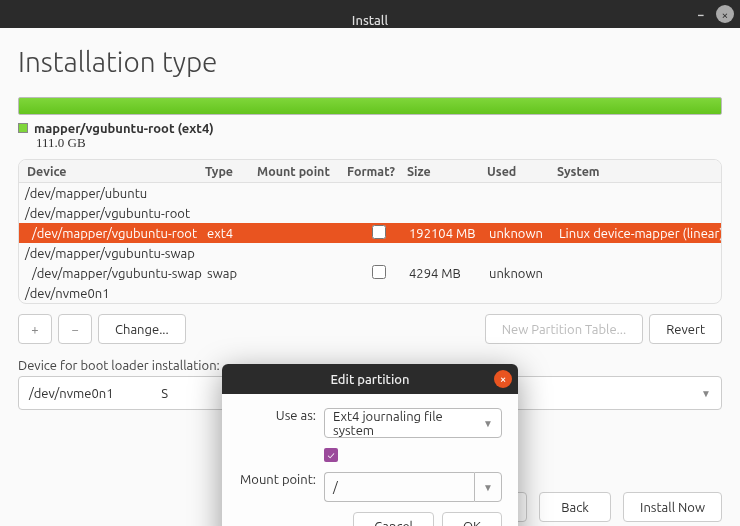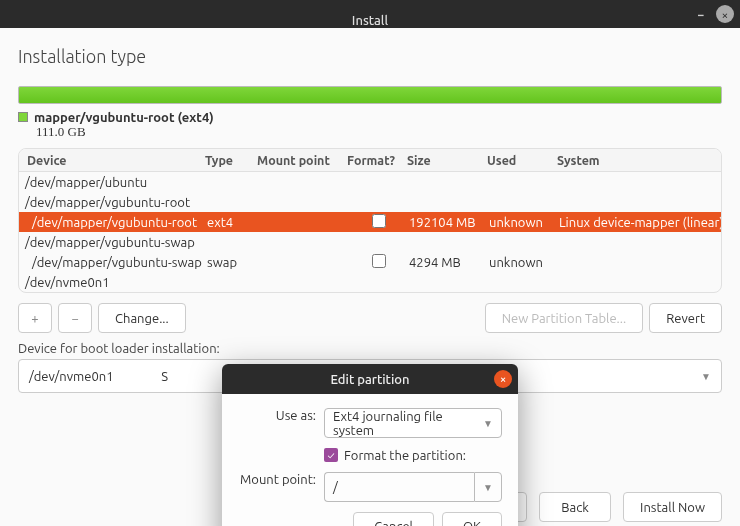--- a/index.html
+++ b/index.html
@@ -4,39 +4,39 @@
 <style>
   * { box-sizing: border-box; margin: 0; padding: 0; font-family: "Ubuntu", "Segoe UI", sans-serif; }
   body { background: #f0f0f0; width: 740px; height: 526px; overflow: hidden; font-size: 13px; color: #333; }
   .titlebar { background: #2b2b2b; color: #ddd; height: 28px; display: flex; align-items: center; justify-content: center; position: relative; }
   .titlebar .title { font-weight: 500; font-size: 13px; margin-top: 12px; }
   .titlebar .controls { position: absolute; right: 6px; display: flex; gap: 6px; }
   .titlebar .ctrl { width: 18px; height: 18px; border-radius: 50%; display: flex; align-items: center; justify-content: center; font-size: 12px; color: #555; }
   .titlebar .ctrl.min { color: #ccc; font-weight: bold; }
   .titlebar .ctrl.close { background: #aaa; color: #222; }
   .page { padding: 18px 18px 0 18px; background: #fafafa; height: calc(100% - 28px); position: relative; }
-  .page-title { font-size: 18px; font-weight: 300; color: #444; margin-bottom: 20px; }
+  .page-title { font-size: 28px; font-weight: 300; color: #444; margin-bottom: 20px; }
   .usage-bar { height: 18px; background: linear-gradient(to bottom, #7fd63a, #64c41e); border: 1px solid #bbb; border-radius: 2px; }
   .legend { display: flex; align-items: baseline; gap: 6px; margin-top: 6px; }
   .legend .sq { width: 10px; height: 10px; background: #7fd63a; border: 1px solid #888; display: inline-block; }
   .legend .name { font-weight: 600; font-size: 13px; }
   .table { border: 1px solid #e0e0e0; border-radius: 8px; margin-top: 8px; overflow: hidden; }
   .thead { display: grid; grid-template-columns: 178px 52px 90px 60px 80px 70px 1fr; background: #f5f5f5; border-bottom: 1px solid #e0e0e0; padding: 4px 8px; font-weight: 600; color: #555; font-size: 12.5px; }
   .row { display: grid; grid-template-columns: 178px 52px 90px 60px 80px 70px 1fr; padding: 2px 6px; align-items: center; height: 20px; font-size: 13px; white-space: nowrap; }
   .row.lvl1 { padding-left: 10px; }
   .row.sel { background: #e95420; color: #fff; }
   .row.sel .chk { accent-color: #fff; }
   .chk { width: 14px; height: 14px; margin:auto; }
   .chk-cell { text-align:center; }
   .toolbar { display: flex; gap: 6px; margin-top: 10px; }
   .btn { background: #fff; border: 1px solid #ccc; border-radius: 4px; padding: 7px 16px; font-size: 13px; color: #333; cursor: pointer; }
   .btn.sq { width: 34px; padding: 7px 0; text-align: center; color: #888; }
   .btn.disabled { color: #bbb; }
   .spacer { flex: 1; }
-  .field-label { font-size: 13px; color: #444; margin-top: 8px; display: block; }
+  .field-label { font-size: 13px; color: #444; margin-top: 14px; display: block; }
   .select { width: 100%; border: 1px solid #ccc; border-radius: 4px; height: 34px; display: flex; align-items: center; padding: 0 10px; background: #fff; justify-content: space-between; margin-top:4px; }
   .tri { font-size: 10px; color: #888; }
   .footer { position: absolute; bottom: 4px; right: 18px; display: flex; gap: 12px; }
 
   .modal-back { position: absolute; inset: 0; display:flex; align-items:flex-start; justify-content:center; pointer-events:none; }
   .modal { width: 296px; margin-top: 336px; background: #fdfdfd; border-radius: 6px; box-shadow: 0 8px 32px rgba(0,0,0,0.4); pointer-events:auto; overflow:hidden; }
   .modal-head { background: #2b2b2b; color: #eee; height: 30px; display:flex; align-items:center; justify-content:center; position:relative; font-size:13px; font-weight:500; }
   .modal-head .mclose { position:absolute; right:6px; width:18px; height:18px; border-radius:50%; background:#e95420; color:#fff; display:flex;align-items:center;justify-content:center; font-size:11px; }
   .modal-body { padding: 14px 16px 12px 16px; }
   .mrow { display:flex; align-items:flex-start; margin-bottom:10px; gap:8px; }
@@ -174,21 +174,20 @@
       <div class="modal-body">
         <div class="mrow">
           <label>Use as:</label>
           <div class="mselect">
             <span>Ext4 journaling file system</span>
             <span class="tri">▼</span>
           </div>
         </div>
         <div class="mrow chkrow">
           <span class="check">✓</span>
-          <span>Format the partition:</span>
         </div>
         <div class="mrow">
           <label>Mount point:</label>
           <div class="split-input">
             <div class="val">/</div>
             <div class="dd">
                 <span class="tri">▼</span>
               </div>
           </div>
         </div>

